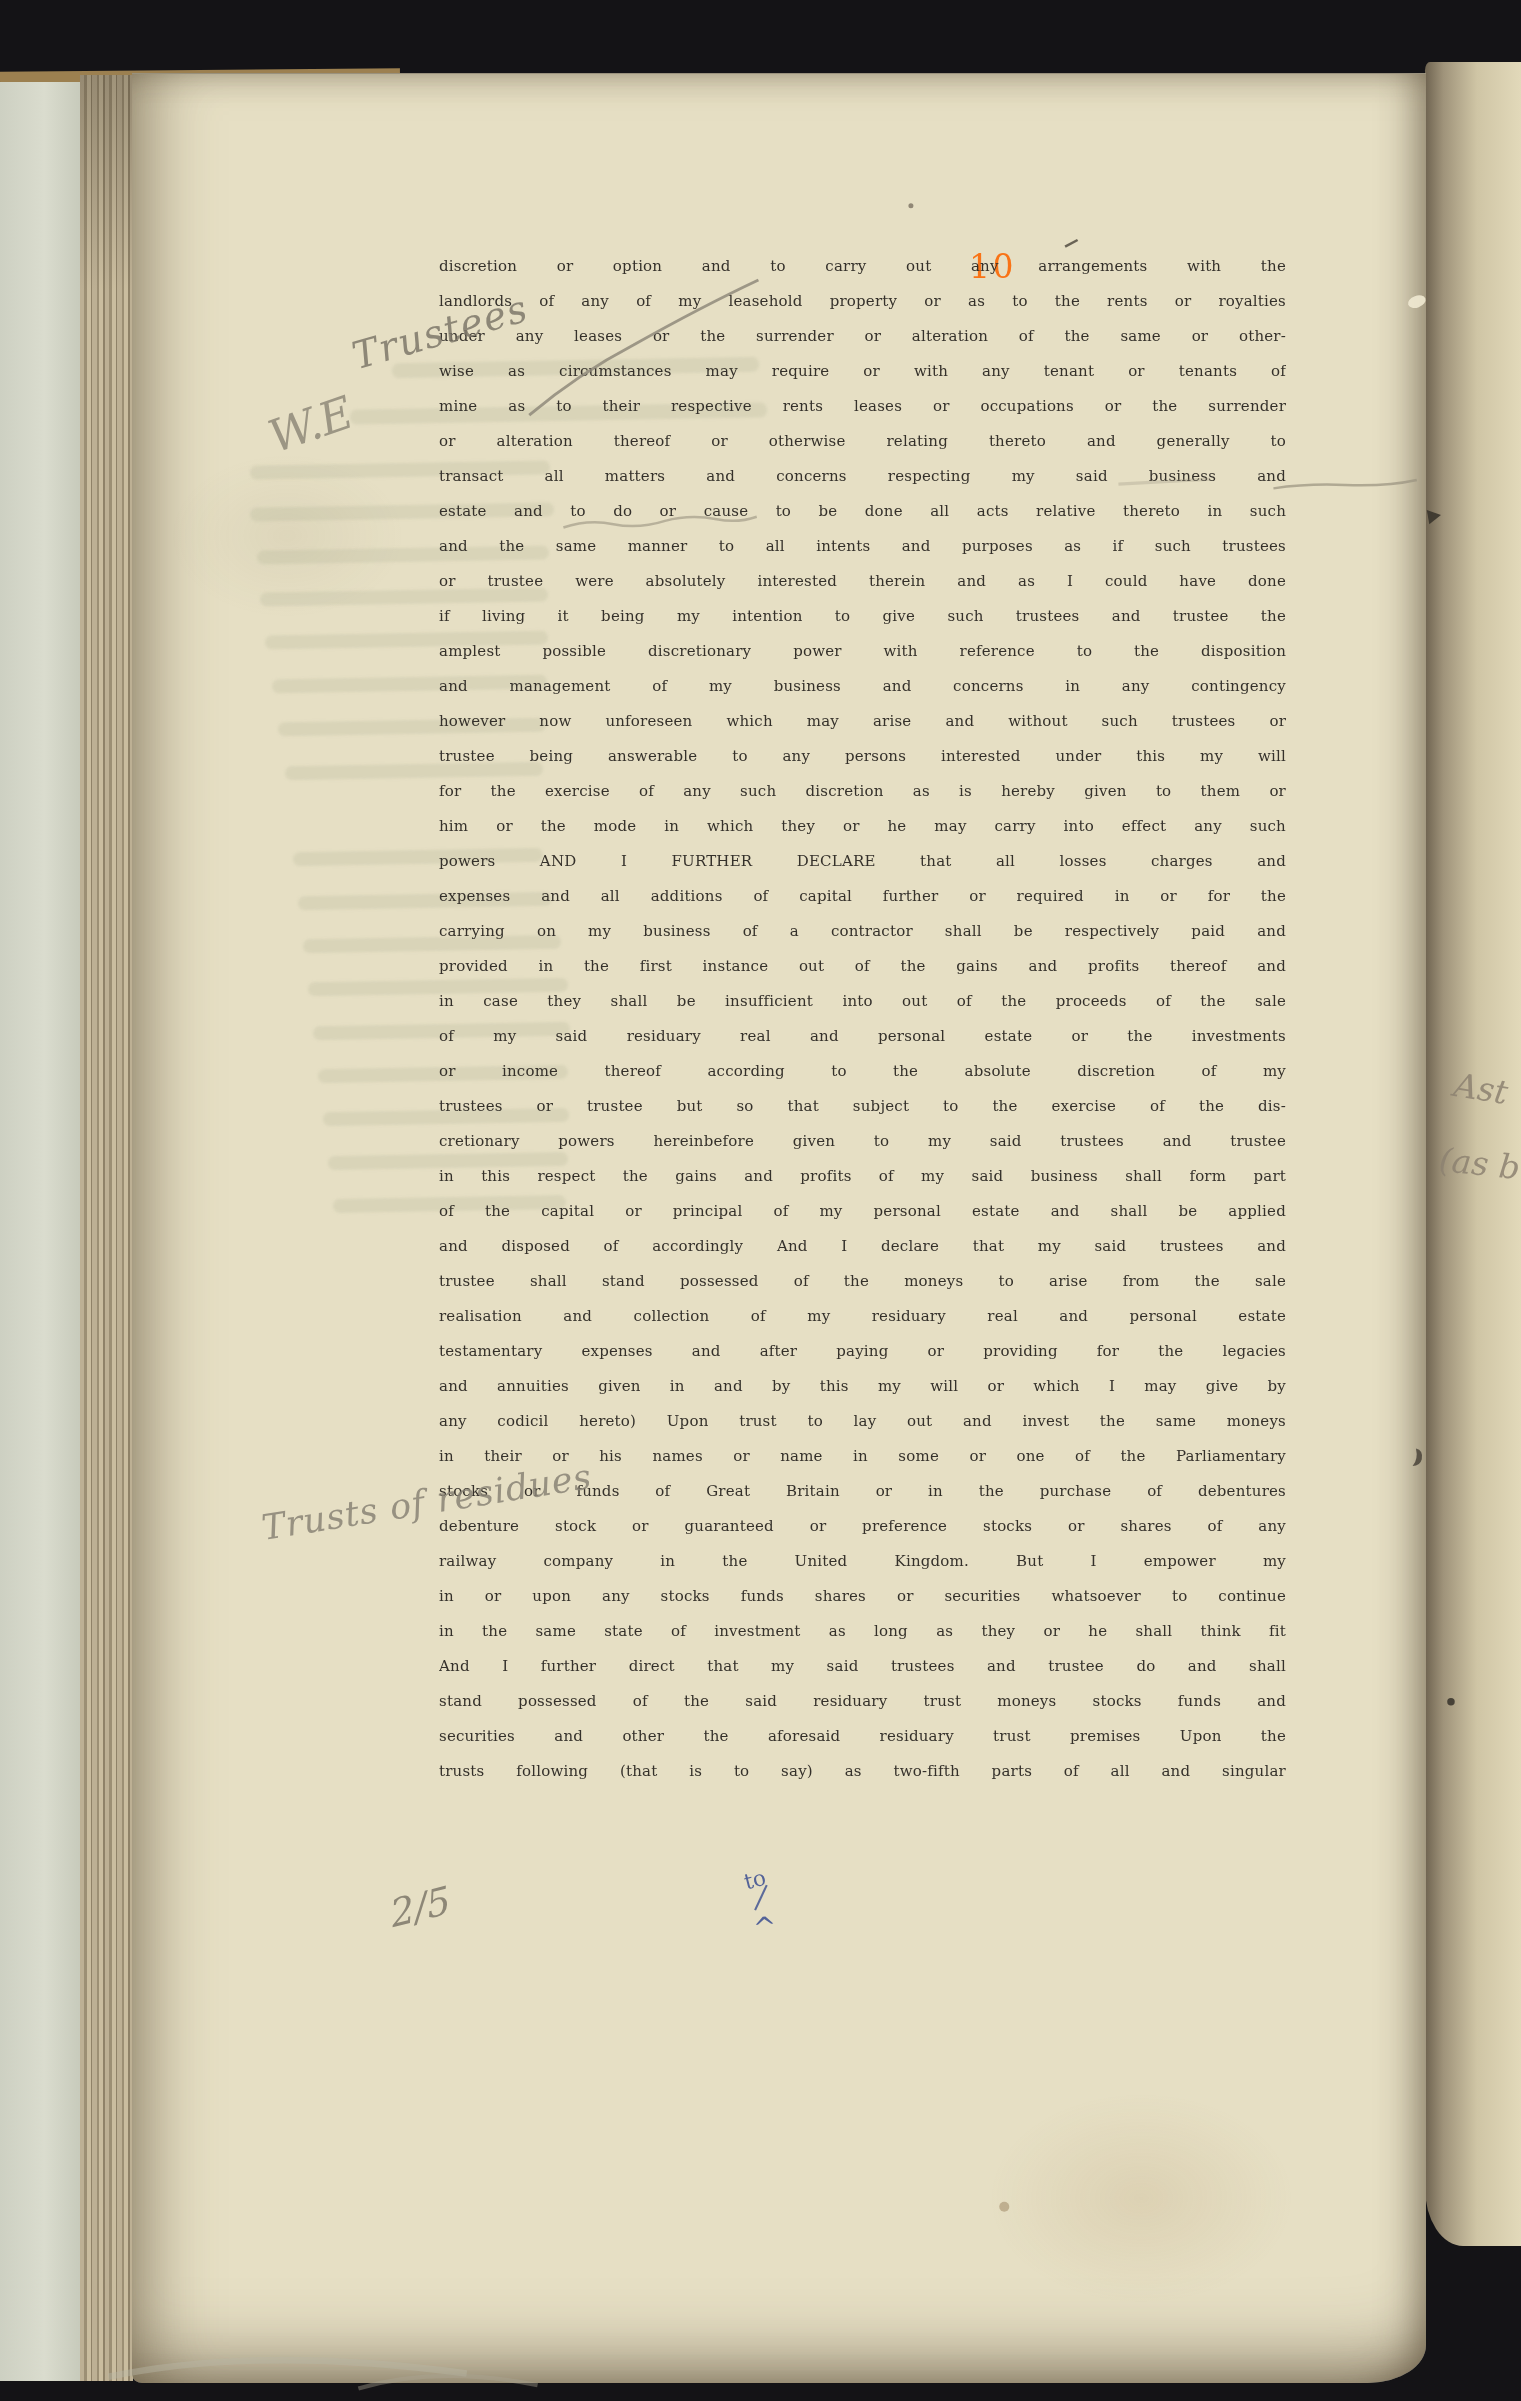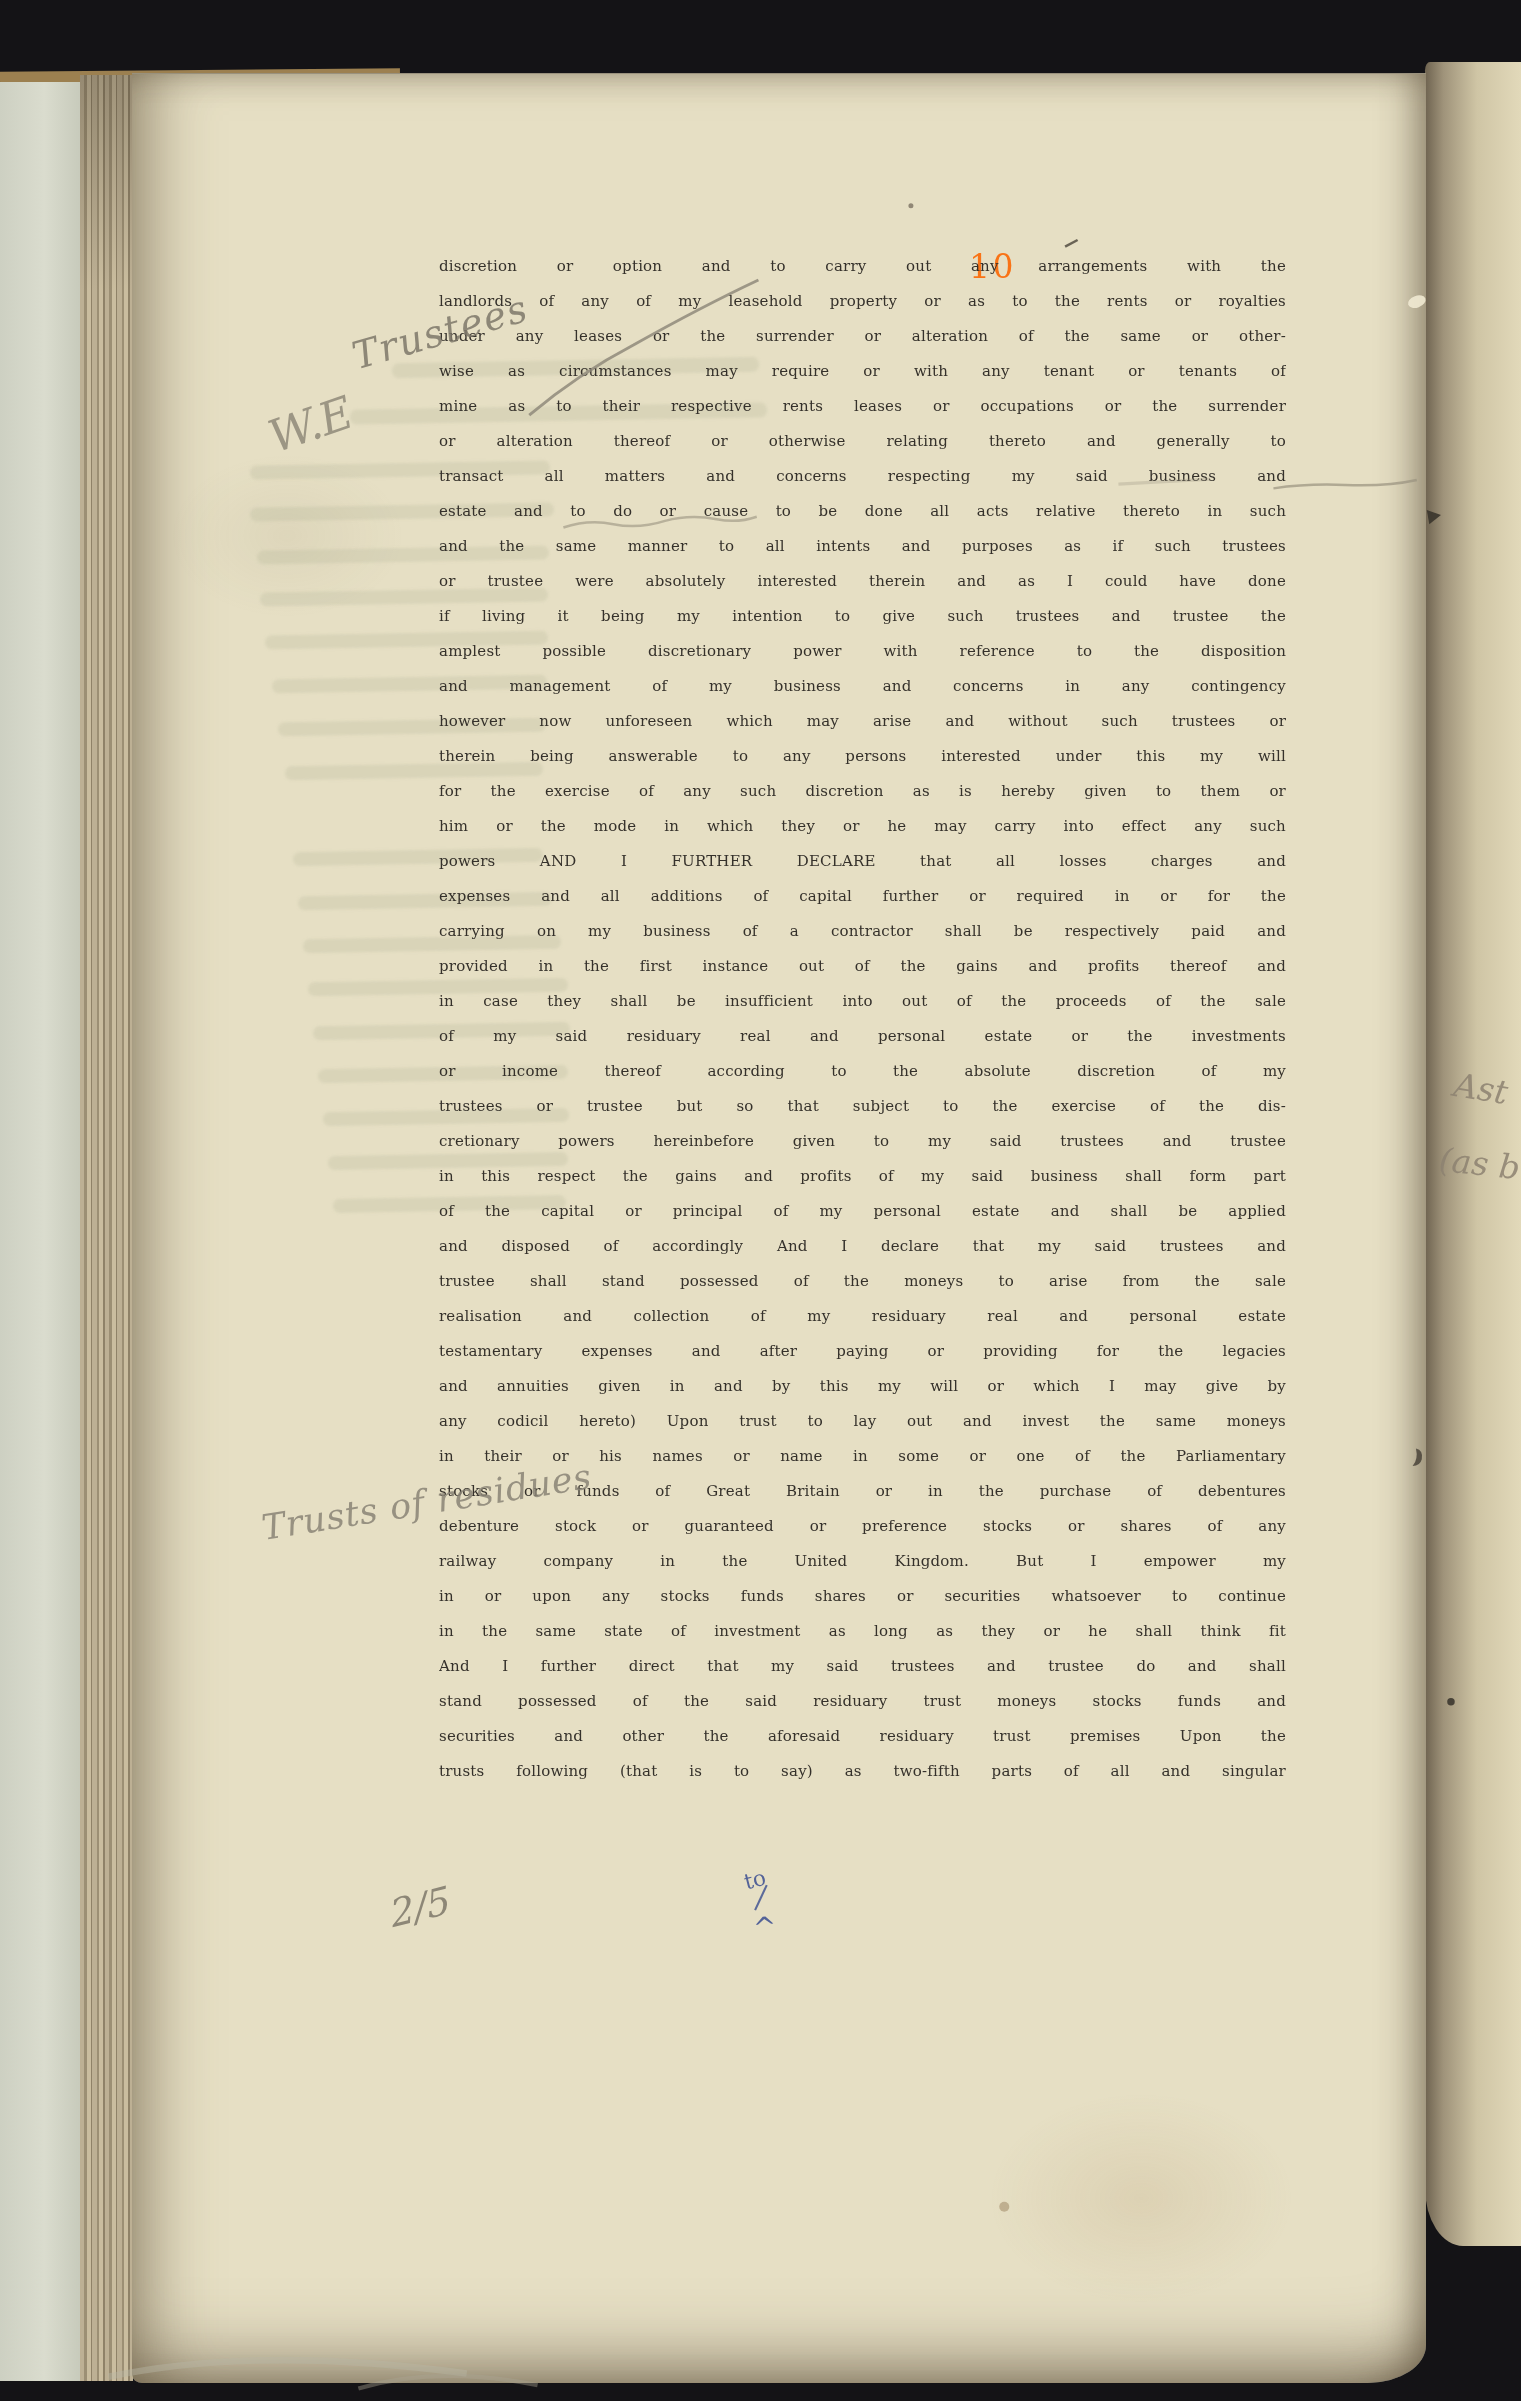--- a/index.html
+++ b/index.html
@@ -106,21 +106,21 @@
     <div class="text-line">mine as to their respective rents leases or occupations or the surrender</div>
     <div class="text-line">or alteration thereof or otherwise relating thereto and generally to</div>
     <div class="text-line">transact all matters and concerns respecting my said business and</div>
     <div class="text-line">estate and to do or cause to be done all acts relative thereto in such</div>
     <div class="text-line">and the same manner to all intents and purposes as if such trustees</div>
     <div class="text-line">or trustee were absolutely interested therein and as I could have done</div>
     <div class="text-line">if living it being my intention to give such trustees and trustee the</div>
     <div class="text-line">amplest possible discretionary power with reference to the disposition</div>
     <div class="text-line">and management of my business and concerns in any contingency</div>
     <div class="text-line">however now unforeseen which may arise and without such trustees or</div>
-    <div class="text-line">therein being answerable to any persons interested under this my will</div>
+    <div class="text-line">trustee being answerable to any persons interested under this my will</div>
     <div class="text-line">for the exercise of any such discretion as is hereby given to them or</div>
     <div class="text-line">him or the mode in which they or he may carry into effect any such</div>
     <div class="text-line">powers AND I FURTHER DECLARE that all losses charges and</div>
     <div class="text-line">expenses and all additions of capital further or required in or for the</div>
     <div class="text-line">carrying on my business of a contractor shall be respectively paid and</div>
     <div class="text-line">provided in the first instance out of the gains and profits thereof and</div>
     <div class="text-line">in case they shall be insufficient into out of the proceeds of the sale</div>
     <div class="text-line">of my said residuary real and personal estate or the investments</div>
     <div class="text-line">or income thereof according to the absolute discretion of my</div>
     <div class="text-line">trustees or trustee but so that subject to the exercise of the dis-</div>

